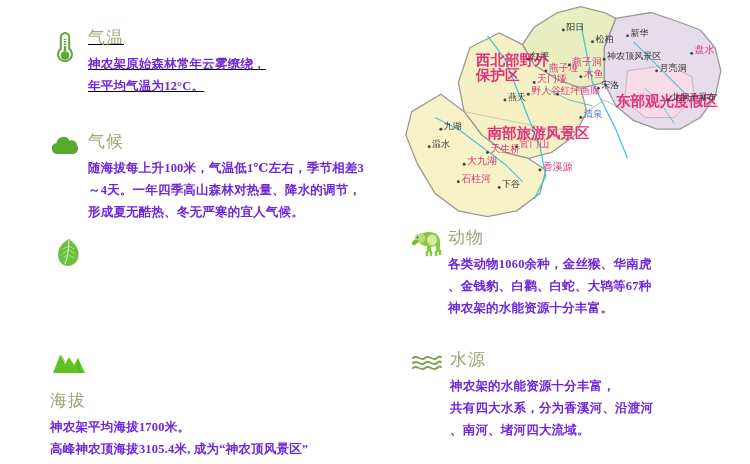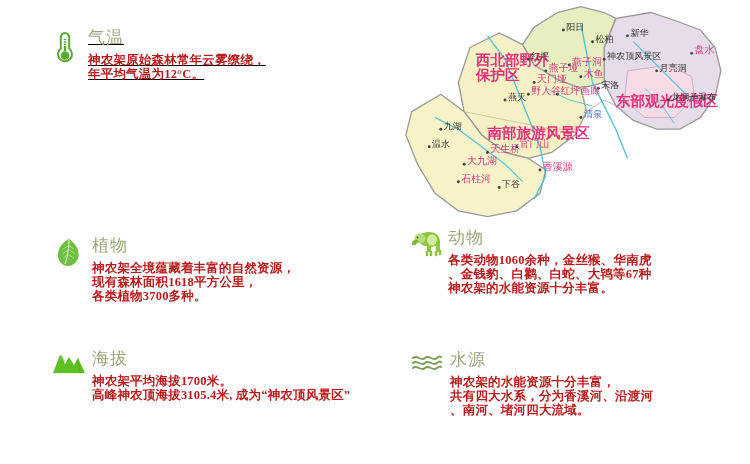--- a/index.html
+++ b/index.html
@@ -23,33 +23,33 @@
     font-size: 17px;
     color: #9aa878;
     font-weight: normal;
     line-height: 20px;
     letter-spacing: 1px;
     margin-bottom: 5px;
     font-family: "Liberation Serif", "DejaVu Serif", serif;
   }
   .body-text {
     font-size: 12.5px;
-    line-height: 14px;
-    color: #b91c1c;
+    line-height: 22px;
+    color: #6d28d9;
     font-weight: bold;
     letter-spacing: 0.2px;
     white-space: pre-line;
     font-family: "Liberation Serif", "DejaVu Serif", serif;
   }
 
   
   #blk-temp    { left: 44px;  top: 28px;  width: 352px; text-decoration: underline; }
   #blk-climate { left: 44px;  top: 132px; width: 360px; }
   #blk-plant   { left: 48px;  top: 236px; width: 352px; }
-  #blk-alt     { left: 48px;  top: 349px; width: 360px; }
+  #blk-alt     { left: 48px;  top: 349px; width: 360px; flex-direction: column; }
   
   #blk-animal  { left: 404px; top: 228px; width: 340px; }
   #blk-water   { left: 406px; top: 350px; width: 340px; }
 
   
   #map-panel {
     position: absolute; left: 400px; top: 0px;
     width: 350px; height: 235px;
     overflow: hidden;
   }
@@ -167,34 +167,41 @@
         <rect x="11.3" y="15" width="3.4" height="1" fill="#ffffff"></rect>
       </svg>
     </div>
     <div class="txt-wrap">
       <div class="heading">气温</div>
       <div class="body-text">神农架原始森林常年云雾缭绕，
 年平均气温为12°C。</div>
     </div>
   </div>
 
+  <div class="block" id="blk-climate">
+    <div class="icon-wrap">
+      <svg width="32" height="24" viewBox="0 0 32 24">
+        <path d="M8 20 a5.6 5.6 0 0 1 -0.6 -11.1 a7 7 0 0 1 13.2 -2.2 a5.5 5.5 0 0 1 7.6 5.1 a5.4 5.4 0 0 1 -5.4 8.2 z" fill="#56ab2f"></path>
+      </svg>
+    </div>
+    <div class="txt-wrap">
+      <div class="heading">气候</div>
+      <div class="body-text">随海拔每上升100米，气温低1℃左右，季节相差3
+～4天。一年四季高山森林对热量、降水的调节，
+形成夏无酷热、冬无严寒的宜人气候。</div>
+    </div>
+  </div>
 
   <div class="block" id="blk-plant">
     <div class="icon-wrap">
       <svg width="28" height="30" viewBox="0 0 28 30">
         <path d="M14 1 C5 6 1 14 4 22 C7 29 16 30 21 24 C26 18 24 8 14 1 z" fill="#6cbf3f"></path>
         <path d="M14 2 C14 10 13 18 10 26" fill="none" stroke="#d9f0c4" stroke-width="1.1"></path>
         <path d="M13.4 8 L8 11 M13.2 12 L7.5 16 M12.8 16 L8.5 20 M14.4 8 L19 11 M14.6 12 L20 16 M14.2 17 L19 20" stroke="#c8e8ad" stroke-width="0.8" fill="none"></path>
       </svg>
-    </div>
-    <div class="txt-wrap">
-      <div class="heading">植物</div>
-      <div class="body-text">神农架全境蕴藏着丰富的自然资源，
-现有森林面积1618平方公里，
-各类植物3700多种。</div>
     </div>
   </div>
 
   <div class="block" id="blk-alt">
     <div class="icon-wrap">
       <svg width="34" height="24" viewBox="0 0 34 24">
         <path d="M1 22 L8 4 L13 13 L17 6 L22 14 L26 7 L33 22 z" fill="#5ec322"></path>
         <path d="M8 4 L11.5 13 L13 10.5 L10 4 z" fill="#4ea617" opacity="0.5"></path>
         <path d="M26 7 L29 22 L27 22 L24.5 10 z" fill="#4ea617" opacity="0.45"></path>
       </svg>

